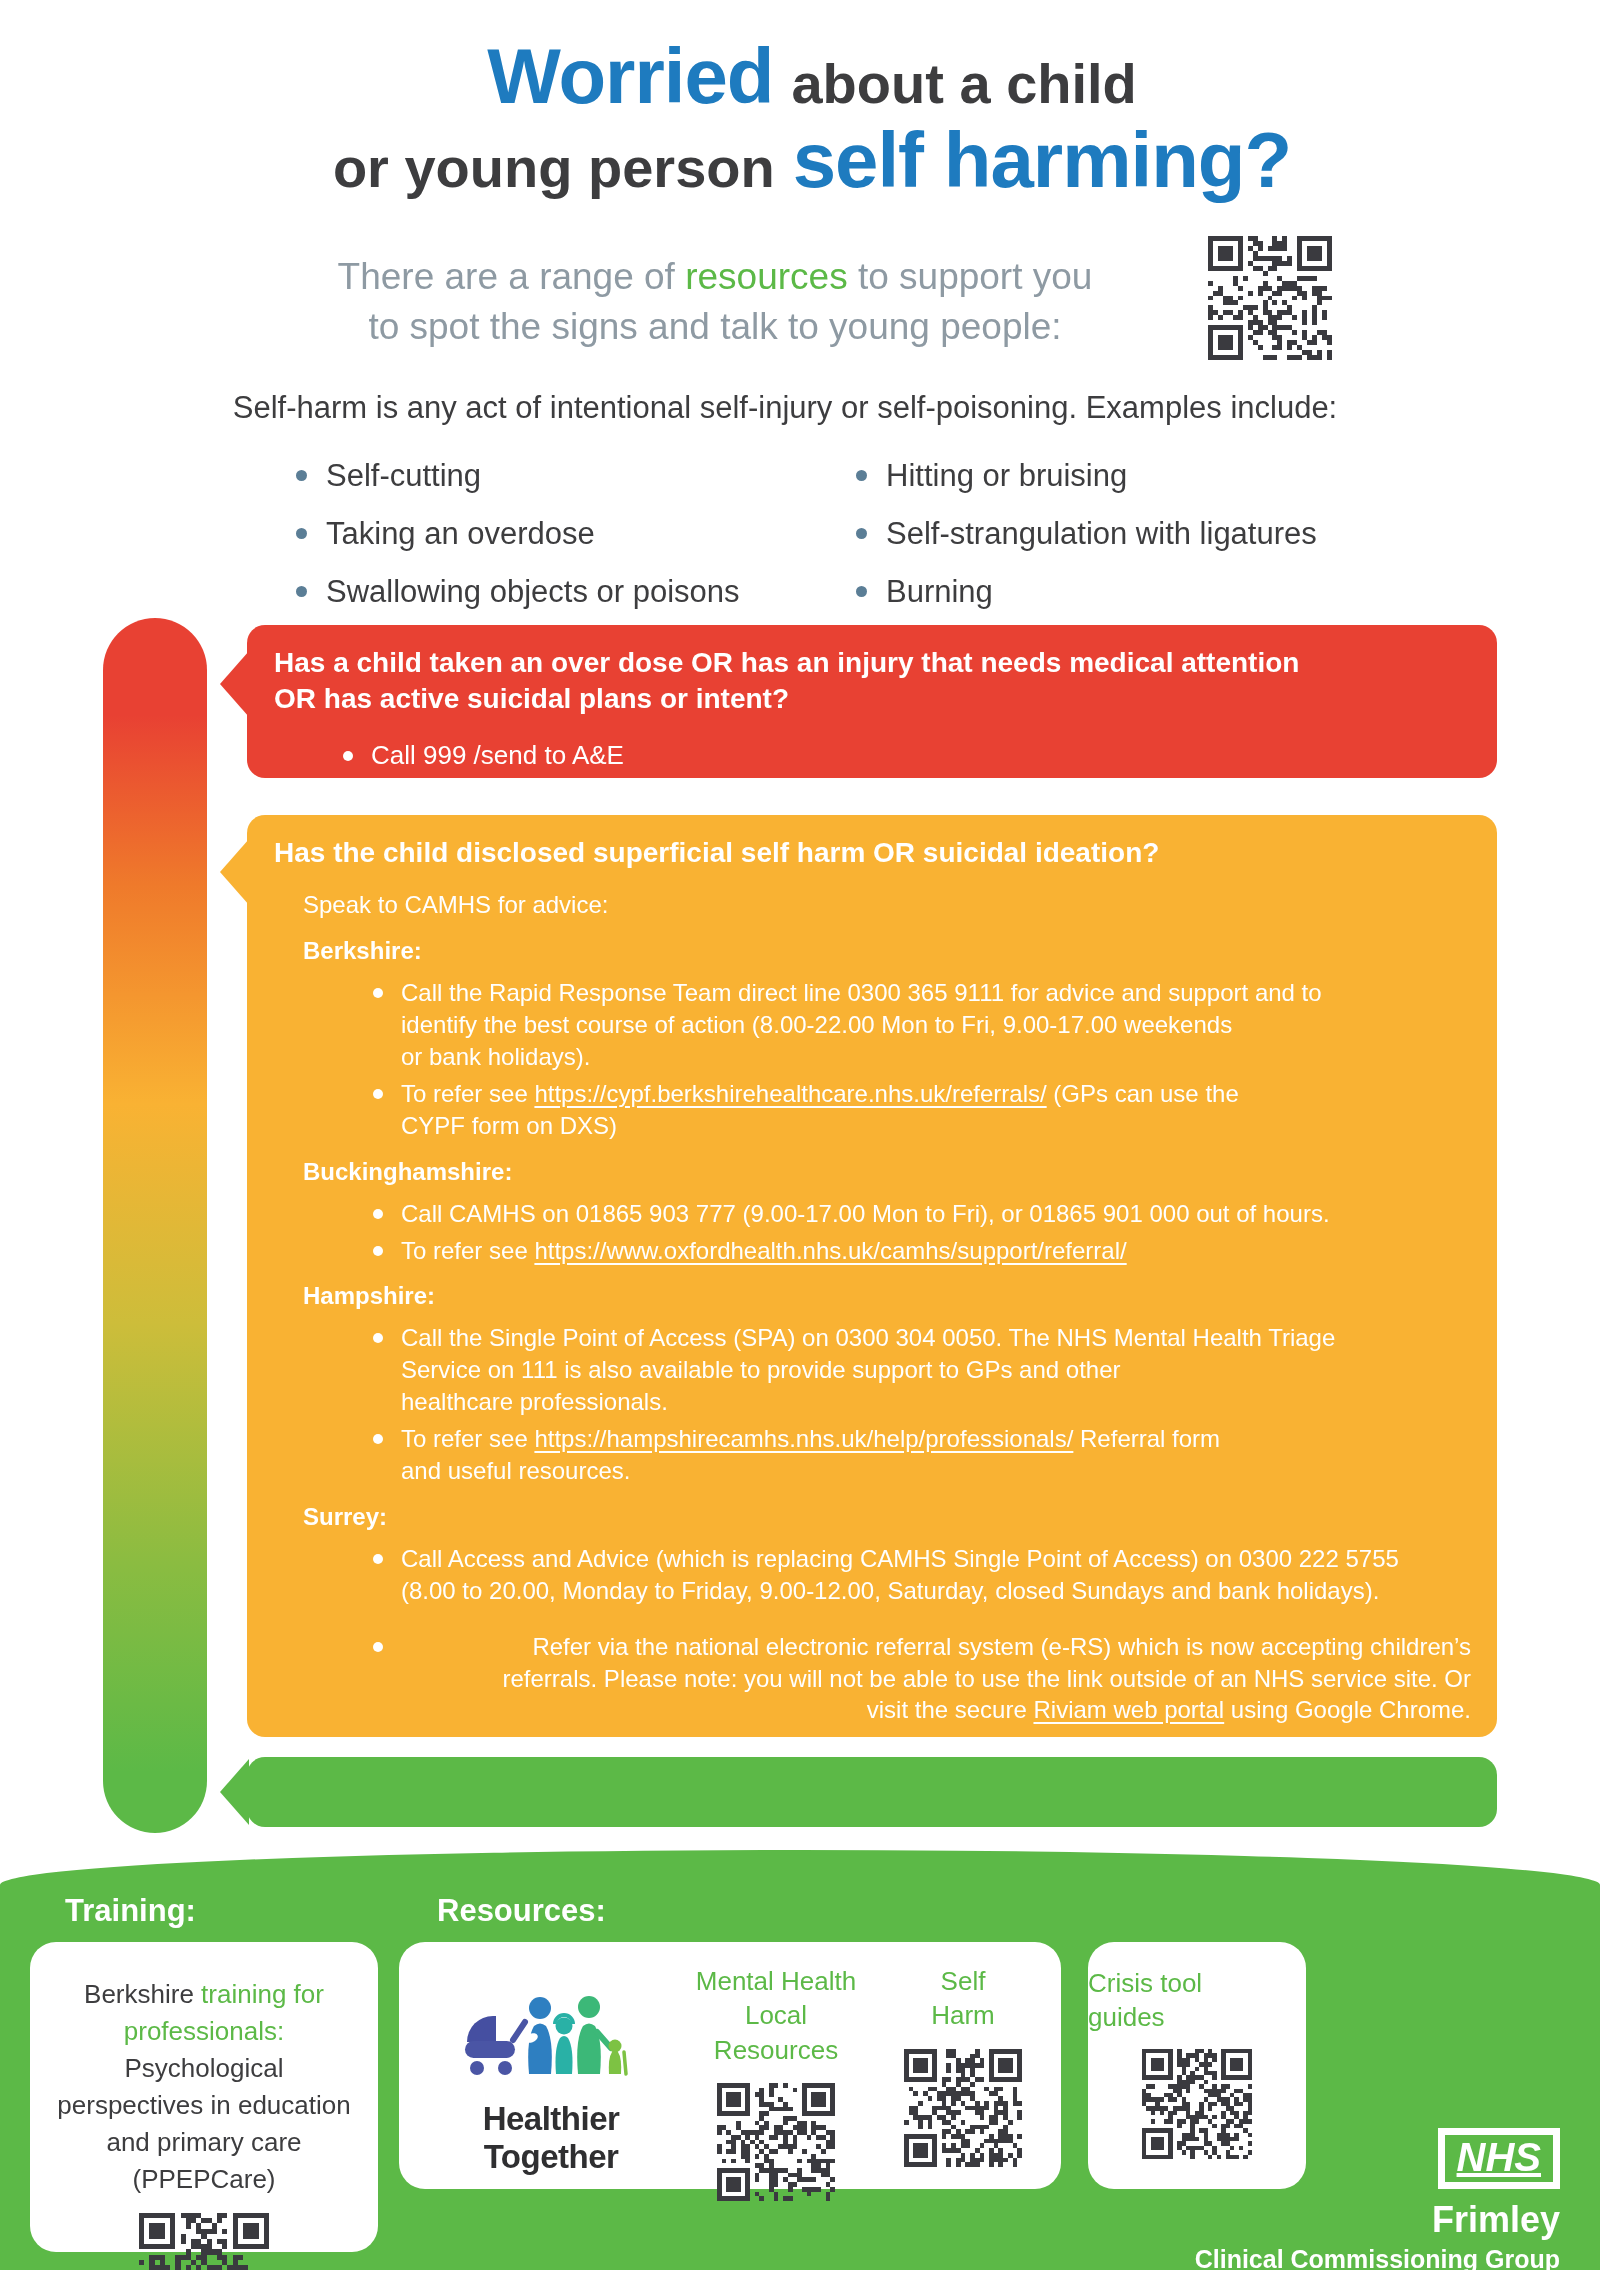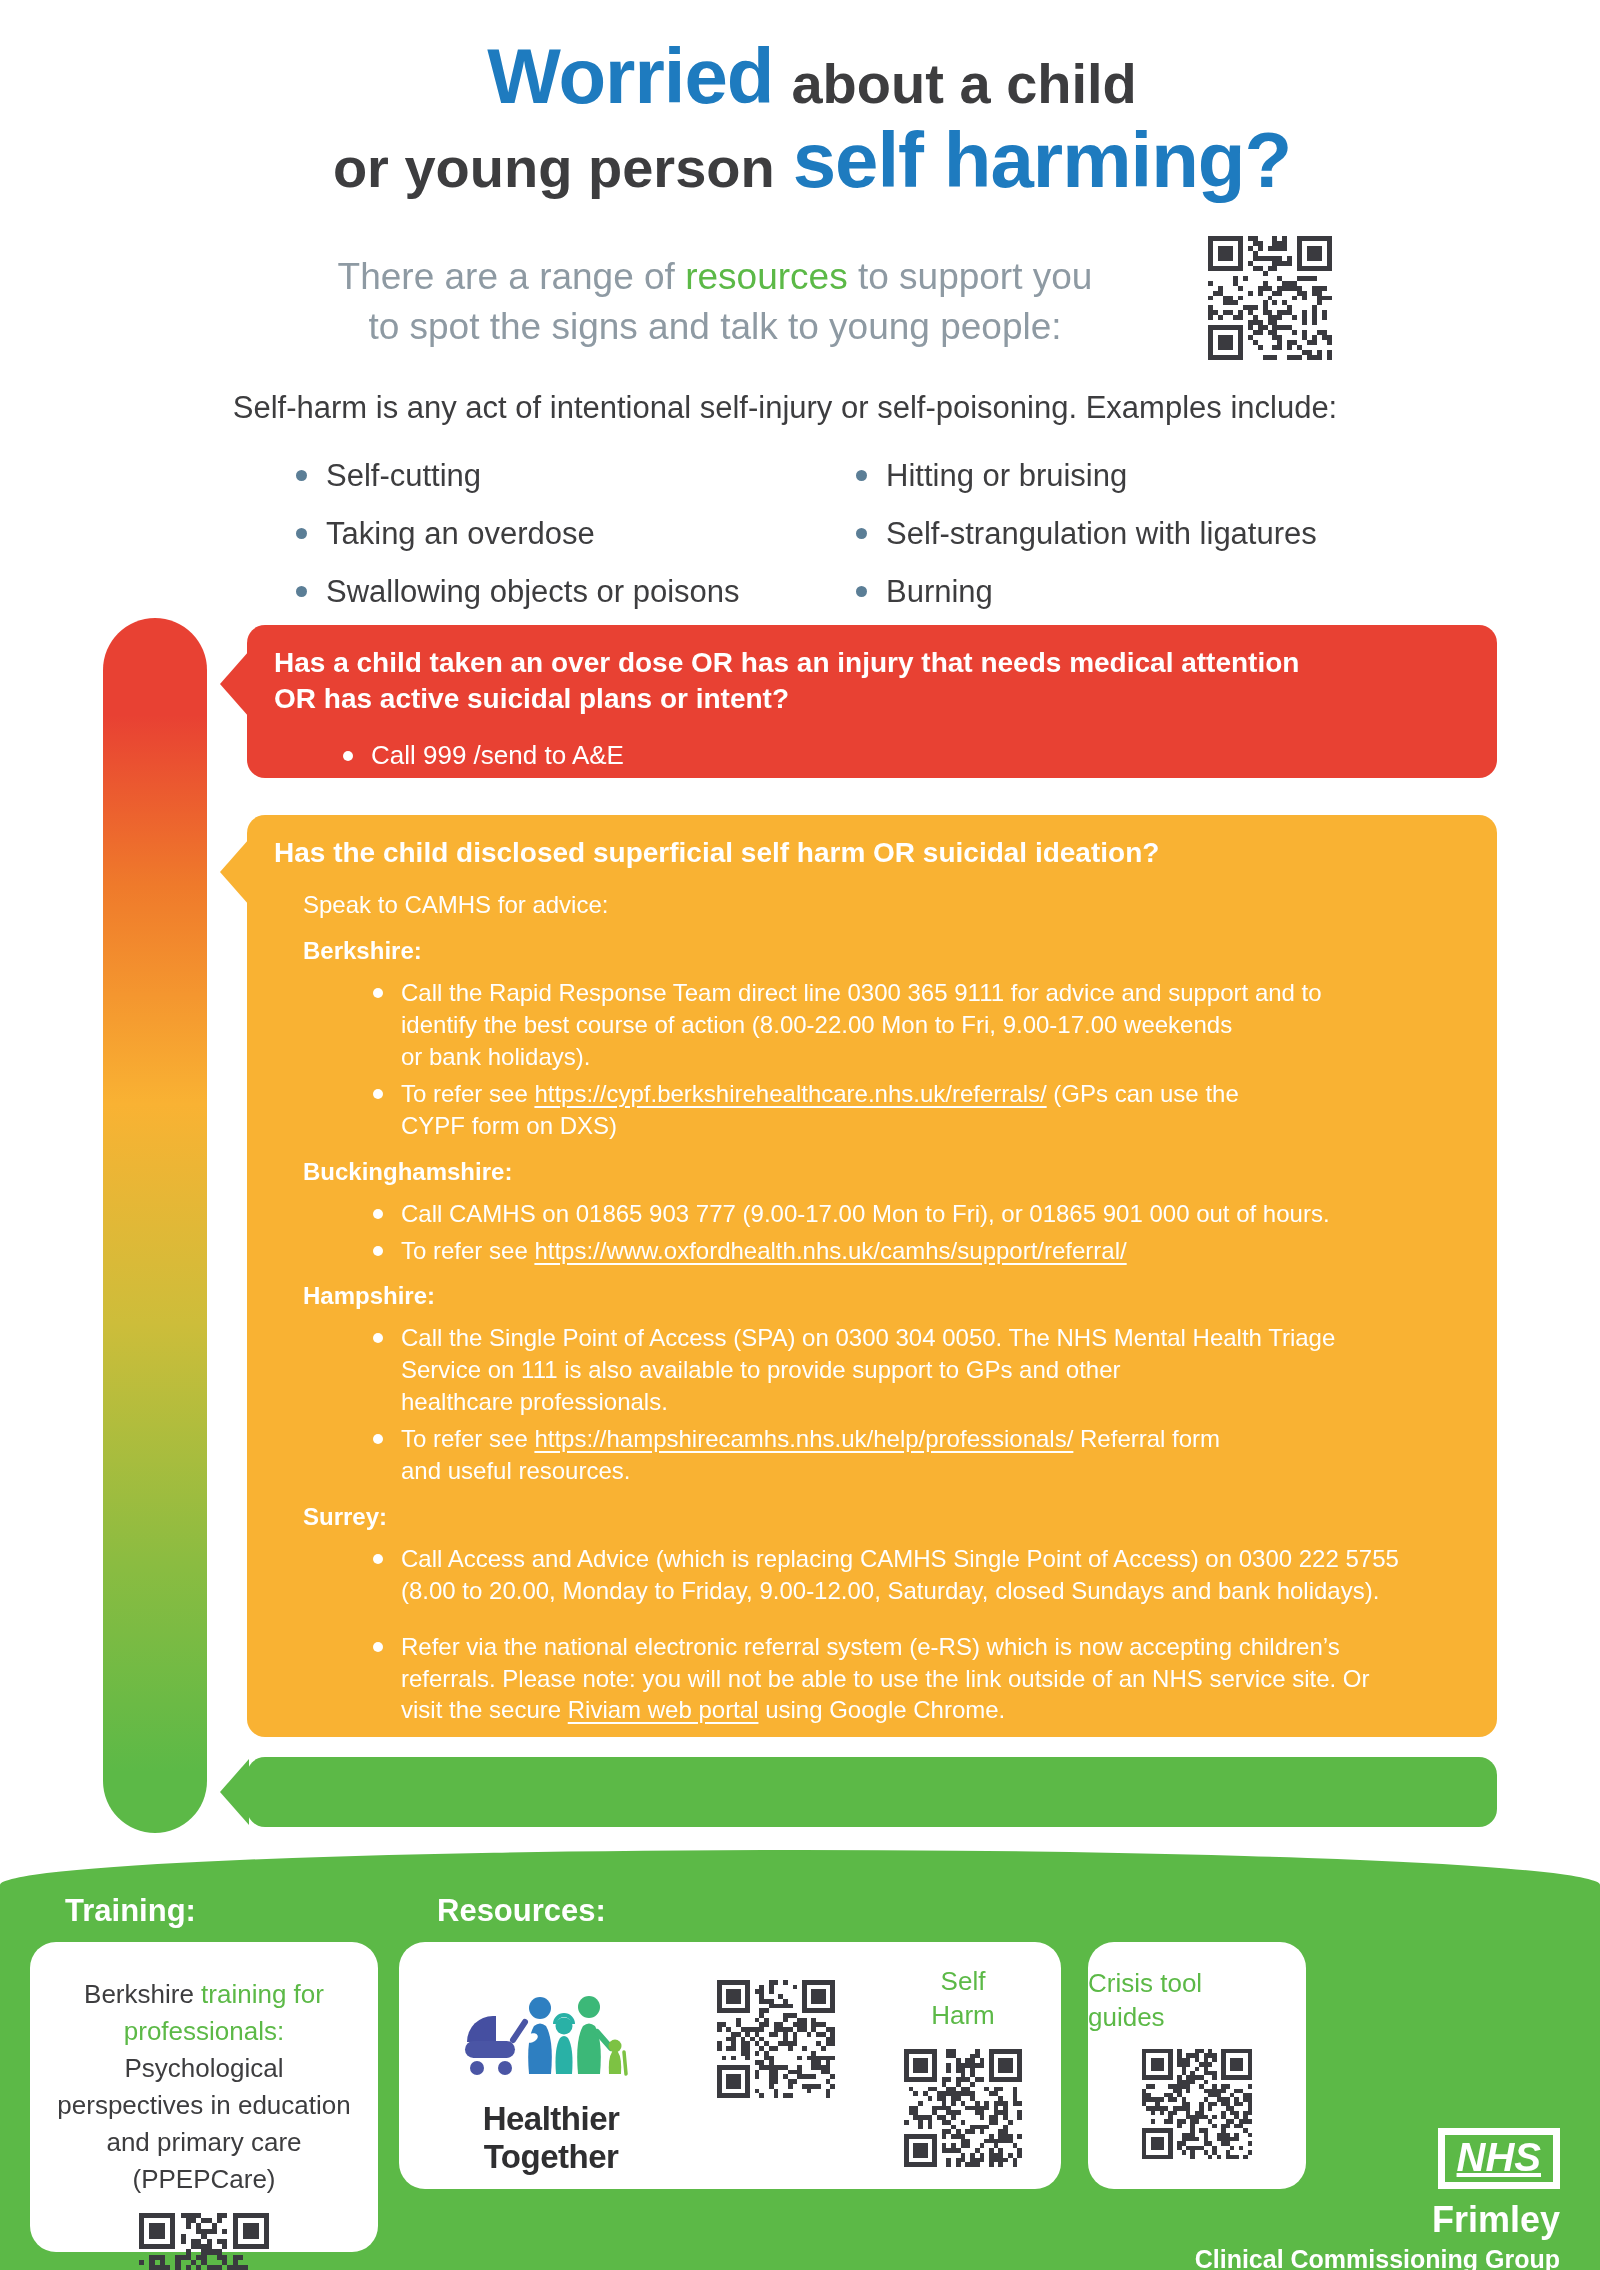--- a/index.html
+++ b/index.html
@@ -47,21 +47,21 @@
 
   .q-head{padding:20px 30px 0 27px;font-size:28px;font-weight:700;line-height:1.3;}
   .red-bullet{margin:22px 0 0 96px;font-size:26px;position:relative;padding-left:28px;}
   .red-bullet::before,.b::before{content:"";position:absolute;left:0;top:11px;width:10px;height:10px;border-radius:50%;background:#fff;}
 
   .amber-body{padding:16px 26px 0 56px;font-size:24px;line-height:1.33;}
   .camhs-intro{margin-top:2px;}
   .section-label{font-weight:700;margin-top:14px;}
   .bullets{margin:10px 0 0 70px;}
   .b{position:relative;padding-left:28px;margin-bottom:5px;white-space:pre-line;}
-  .b.gap{margin-top:24px;}
+  .b.gap{margin-top:24px;text-align:right;}
   .link{text-decoration:underline;text-underline-offset:4px;cursor:pointer;}
 
   .green-q{padding:17px 30px 0 27px;font-size:28px;font-weight:700;}
 
   
   .footer-cap{position:absolute;left:0;top:1850px;width:1600px;height:70px;background:var(--green);border-radius:100% 100% 0 0;}
   .footer{position:absolute;left:0;top:1885px;width:1600px;height:385px;background:var(--green);}
   .f-label{position:absolute;top:1893px;color:#fff;font-weight:700;font-size:31px;}
   .f-label.training{left:65px;} .f-label.resources{left:437px;}
 
@@ -604,20 +604,22 @@
         <path d="M133 88 q-3 -34 5 -48 q6 -5 12 0 q8 14 5 48 z" fill="#3cb878"></path>
         <path d="M152 46 L166 62" stroke="#3cb878" stroke-width="6" stroke-linecap="round" fill="none"></path>
 
         <circle cx="170" cy="60" r="6.5" fill="#7dc243"></circle>
         <path d="M164 88 q-1 -16 3 -22 q3 -3 6 0 q4 6 3 22 z" fill="#7dc243"></path>
         <path d="M179 66 L181 88" stroke="#7dc243" stroke-width="3.5" stroke-linecap="round" fill="none"></path>
       </svg>
       <div class="ht-name">Healthier Together</div>
     </div>
     <div class="res-col c1">
+      <div class="res-lbl">Mental Health
+Local Resources</div>
       <div class="qr res-qr"><svg viewBox="0 0 25 25" width="100%" height="100%" shape-rendering="crispEdges" fill="#3a3a3f">
             <rect x="11" y="0" width="1" height="1"></rect>
             <rect x="12" y="0" width="1" height="1"></rect>
             <rect x="14" y="0" width="1" height="1"></rect>
             <rect x="9" y="1" width="1" height="1"></rect>
             <rect x="11" y="1" width="1" height="1"></rect>
             <rect x="16" y="1" width="1" height="1"></rect>
             <rect x="8" y="2" width="1" height="1"></rect>
             <rect x="9" y="2" width="1" height="1"></rect>
             <rect x="11" y="2" width="1" height="1"></rect>

